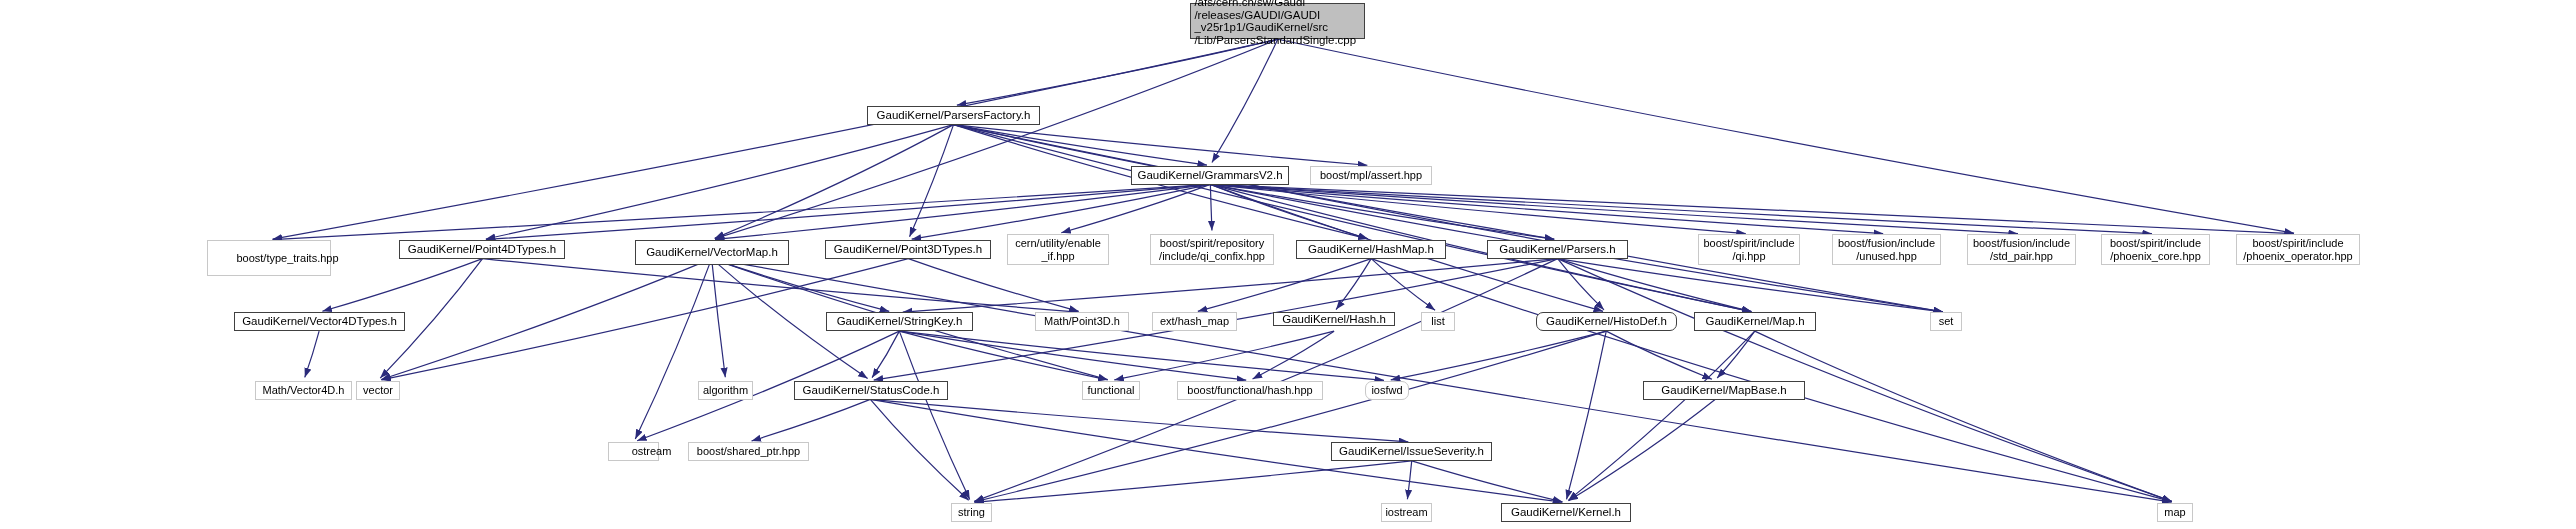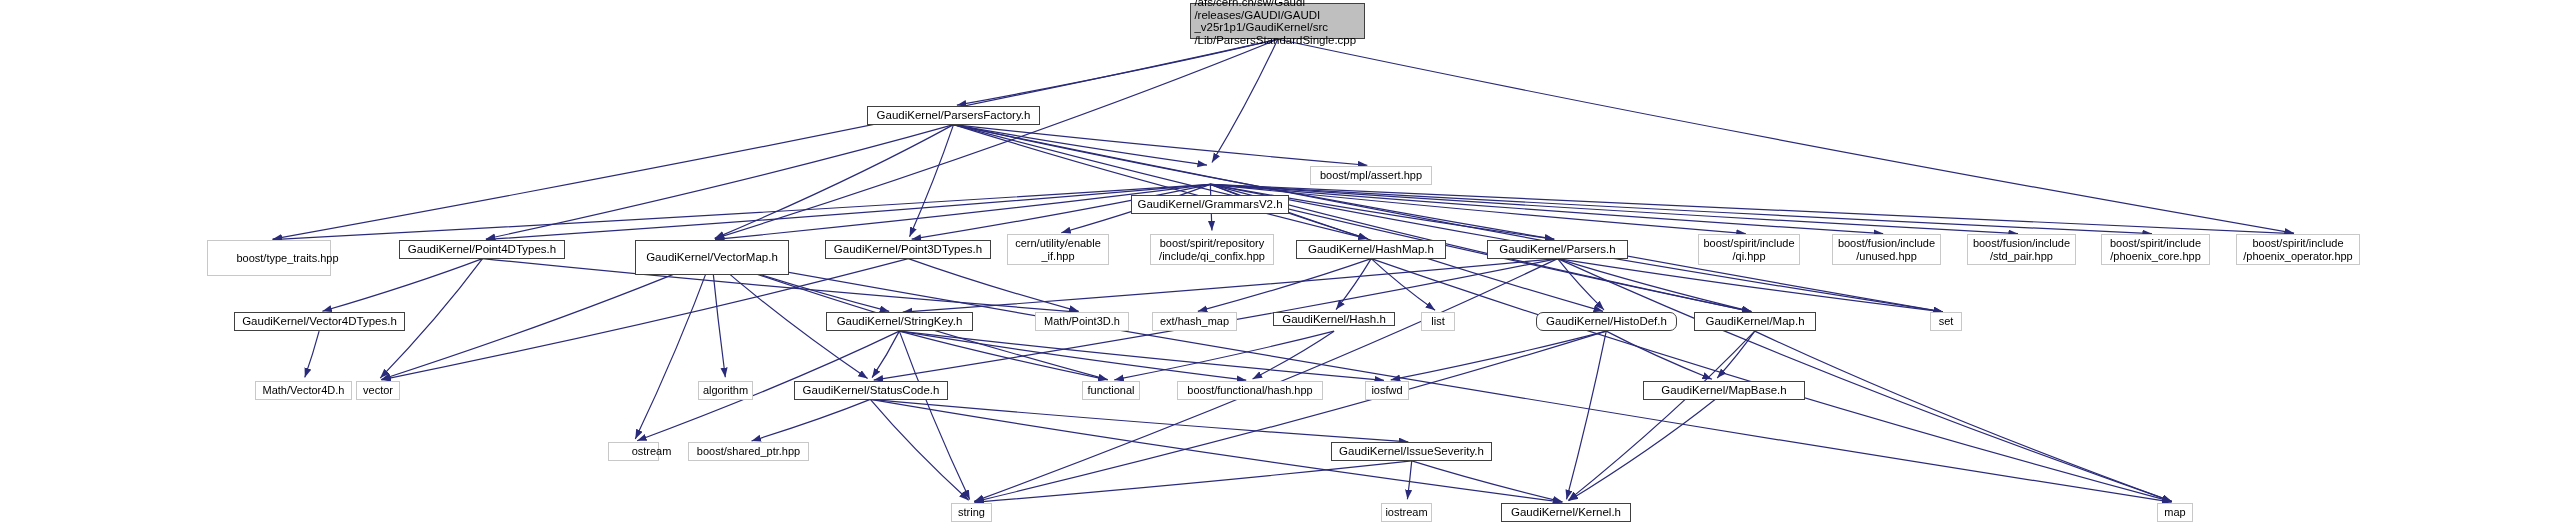--- a/index.html
+++ b/index.html
@@ -103,25 +103,25 @@
         <path d="M1654.5,540 Q1430.7805601139353,564.3111094954834 1141.9821202278704,588.6222189909668" marker-end="url(#ah)"></path>
         <path d="M1654.5,540 Q1731.448356761479,563.976027597299 1831.1397135229583,587.9520551945981" marker-end="url(#ah)"></path>
       </g>
   </svg>
   <div id="node-layer">
       <div class="node root" style="left: 1190px; top: 3.4px; width: 175px; height: 36px;"><span>/afs/cern.ch/sw/Gaudi
 /releases/GAUDI/GAUDI
 _v25r1p1/GaudiKernel/src
 /Lib/ParsersStandardSingle.cpp</span></div>
       <div class="node int" style="left: 867px; top: 106px; width: 173px; height: 19px;"><span>GaudiKernel/ParsersFactory.h</span></div>
-      <div class="node int" style="left: 1131px; top: 166px; width: 158px; height: 19px; margin-top: 29px;"><span>GaudiKernel/GrammarsV2.h</span></div>
+      <div class="node int" style="left: 1131px; top: 166px; width: 158px; height: 19px;"><span>GaudiKernel/GrammarsV2.h</span></div>
       <div class="node ext" style="left: 1310px; top: 166px; width: 122px; height: 19px;"><span>boost/mpl/assert.hpp</span></div>
       <div class="node ext" style="left: 207px; top: 240px; width: 124px; height: 36px; padding-left: 37px;"><span>boost/type_traits.hpp</span></div>
       <div class="node int" style="left: 399px; top: 240px; width: 166px; height: 19px;"><span>GaudiKernel/Point4DTypes.h</span></div>
-      <div class="node int" style="left: 635px; top: 240px; width: 154px; height: 35px;"><span>GaudiKernel/VectorMap.h</span></div>
+      <div class="node int" style="left: 635px; top: 240px; width: 154px; height: 25px;"><span>GaudiKernel/VectorMap.h</span></div>
       <div class="node int" style="left: 825px; top: 240px; width: 166px; height: 19px;"><span>GaudiKernel/Point3DTypes.h</span></div>
       <div class="node ext" style="left: 1007px; top: 234px; width: 102px; height: 31px;"><span>cern/utility/enable
 _if.hpp</span></div>
       <div class="node ext" style="left: 1150px; top: 234px; width: 124px; height: 31px;"><span>boost/spirit/repository
 /include/qi_confix.hpp</span></div>
       <div class="node int" style="left: 1296px; top: 240px; width: 150px; height: 19px;"><span>GaudiKernel/HashMap.h</span></div>
       <div class="node int" style="left: 1487px; top: 240px; width: 141px; height: 19px;"><span>GaudiKernel/Parsers.h</span></div>
       <div class="node ext" style="left: 1698px; top: 234px; width: 102px; height: 31px;"><span>boost/spirit/include
 /qi.hpp</span></div>
       <div class="node ext" style="left: 1832px; top: 234px; width: 109px; height: 31px;"><span>boost/fusion/include
@@ -141,21 +141,21 @@
       <div class="node ext" style="left: 1421px; top: 312px; width: 34px; height: 19px;"><span>list</span></div>
       <div class="node int" style="left: 1536px; top: 312px; width: 141px; height: 19px; border-radius: 7px;"><span>GaudiKernel/HistoDef.h</span></div>
       <div class="node int" style="left: 1694px; top: 312px; width: 122px; height: 19px;"><span>GaudiKernel/Map.h</span></div>
       <div class="node ext" style="left: 1930px; top: 312px; width: 32px; height: 19px;"><span>set</span></div>
       <div class="node ext" style="left: 255px; top: 381px; width: 97px; height: 19px;"><span>Math/Vector4D.h</span></div>
       <div class="node ext" style="left: 356px; top: 381px; width: 44px; height: 19px;"><span>vector</span></div>
       <div class="node ext" style="left: 698px; top: 381px; width: 55px; height: 19px;"><span>algorithm</span></div>
       <div class="node int" style="left: 794px; top: 381px; width: 154px; height: 19px;"><span>GaudiKernel/StatusCode.h</span></div>
       <div class="node ext" style="left: 1082px; top: 381px; width: 58px; height: 19px;"><span>functional</span></div>
       <div class="node ext" style="left: 1177px; top: 381px; width: 146px; height: 19px;"><span>boost/functional/hash.hpp</span></div>
-      <div class="node ext" style="left: 1365px; top: 381px; width: 44px; height: 19px;"><span>iosfwd</span></div>
+      <div class="node ext" style="left: 1365px; top: 381px; width: 44px; height: 19px; border-radius: 7px;"><span>iosfwd</span></div>
       <div class="node int" style="left: 1643px; top: 381px; width: 162px; height: 19px;"><span>GaudiKernel/MapBase.h</span></div>
       <div class="node ext" style="left: 608px; top: 442px; width: 51px; height: 19px; padding-left: 36px;"><span>ostream</span></div>
       <div class="node ext" style="left: 688px; top: 442px; width: 121px; height: 19px;"><span>boost/shared_ptr.hpp</span></div>
       <div class="node int" style="left: 1331px; top: 442px; width: 161px; height: 19px;"><span>GaudiKernel/IssueSeverity.h</span></div>
       <div class="node ext" style="left: 951px; top: 503px; width: 41px; height: 19px;"><span>string</span></div>
       <div class="node ext" style="left: 1381px; top: 503px; width: 51px; height: 19px;"><span>iostream</span></div>
       <div class="node int" style="left: 1501px; top: 503px; width: 130px; height: 19px;"><span>GaudiKernel/Kernel.h</span></div>
       <div class="node ext" style="left: 2157px; top: 503px; width: 36px; height: 19px;"><span>map</span></div>
     </div>
 </div>

